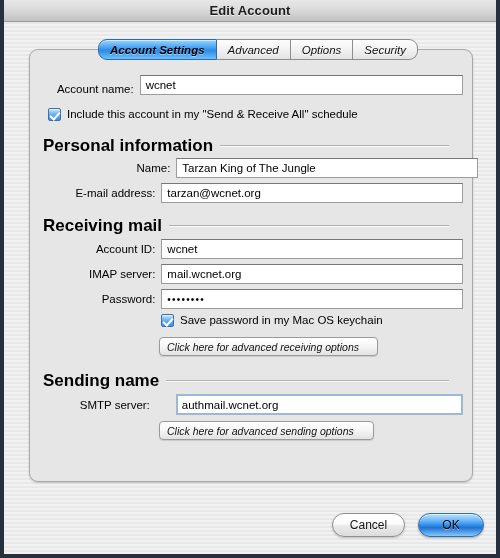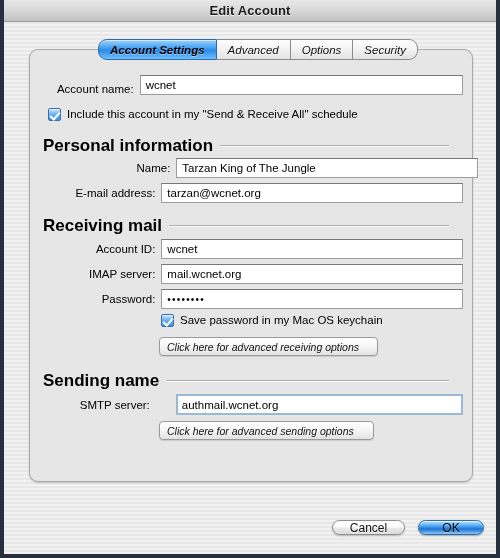--- a/index.html
+++ b/index.html
@@ -196,32 +196,31 @@
     font-size: 10.5px;
     font-style: italic;
     color: #111;
     box-shadow: 0 1px 1px rgba(0,0,0,.12);
     white-space: nowrap;
   }
 
   
   .pushbtn {
     position: absolute;
-    height: 15px;
+    height: 24px;
     border-radius: 12px;
     display: flex;
     align-items: center;
     justify-content: center;
     font-size: 12px;
     color: #111;
     border: 1px solid #8e8e8e;
     background: linear-gradient(to bottom, #ffffff 0%, #fbfbfb 45%, #e9e9e9 55%, #dcdcdc 100%);
     box-shadow: 0 1px 2px rgba(0,0,0,.22);
     text-shadow: 0 1px 0 rgba(255,255,255,.7);
-    margin-top: 7px;
   }
   .pushbtn.default {
     color: #000;
     border-color: #2a6ea8;
     background: linear-gradient(to bottom,
         #bfe2fd 0%, #6ab6f6 30%, #2f8ae9 52%, #1f72d2 62%, #86c8fb 100%);
     box-shadow: inset 0 1px 0 rgba(255,255,255,.6), 0 1px 2px rgba(0,0,0,.3);
     text-shadow: 0 1px 0 rgba(255,255,255,.4);
   }
 </style>

